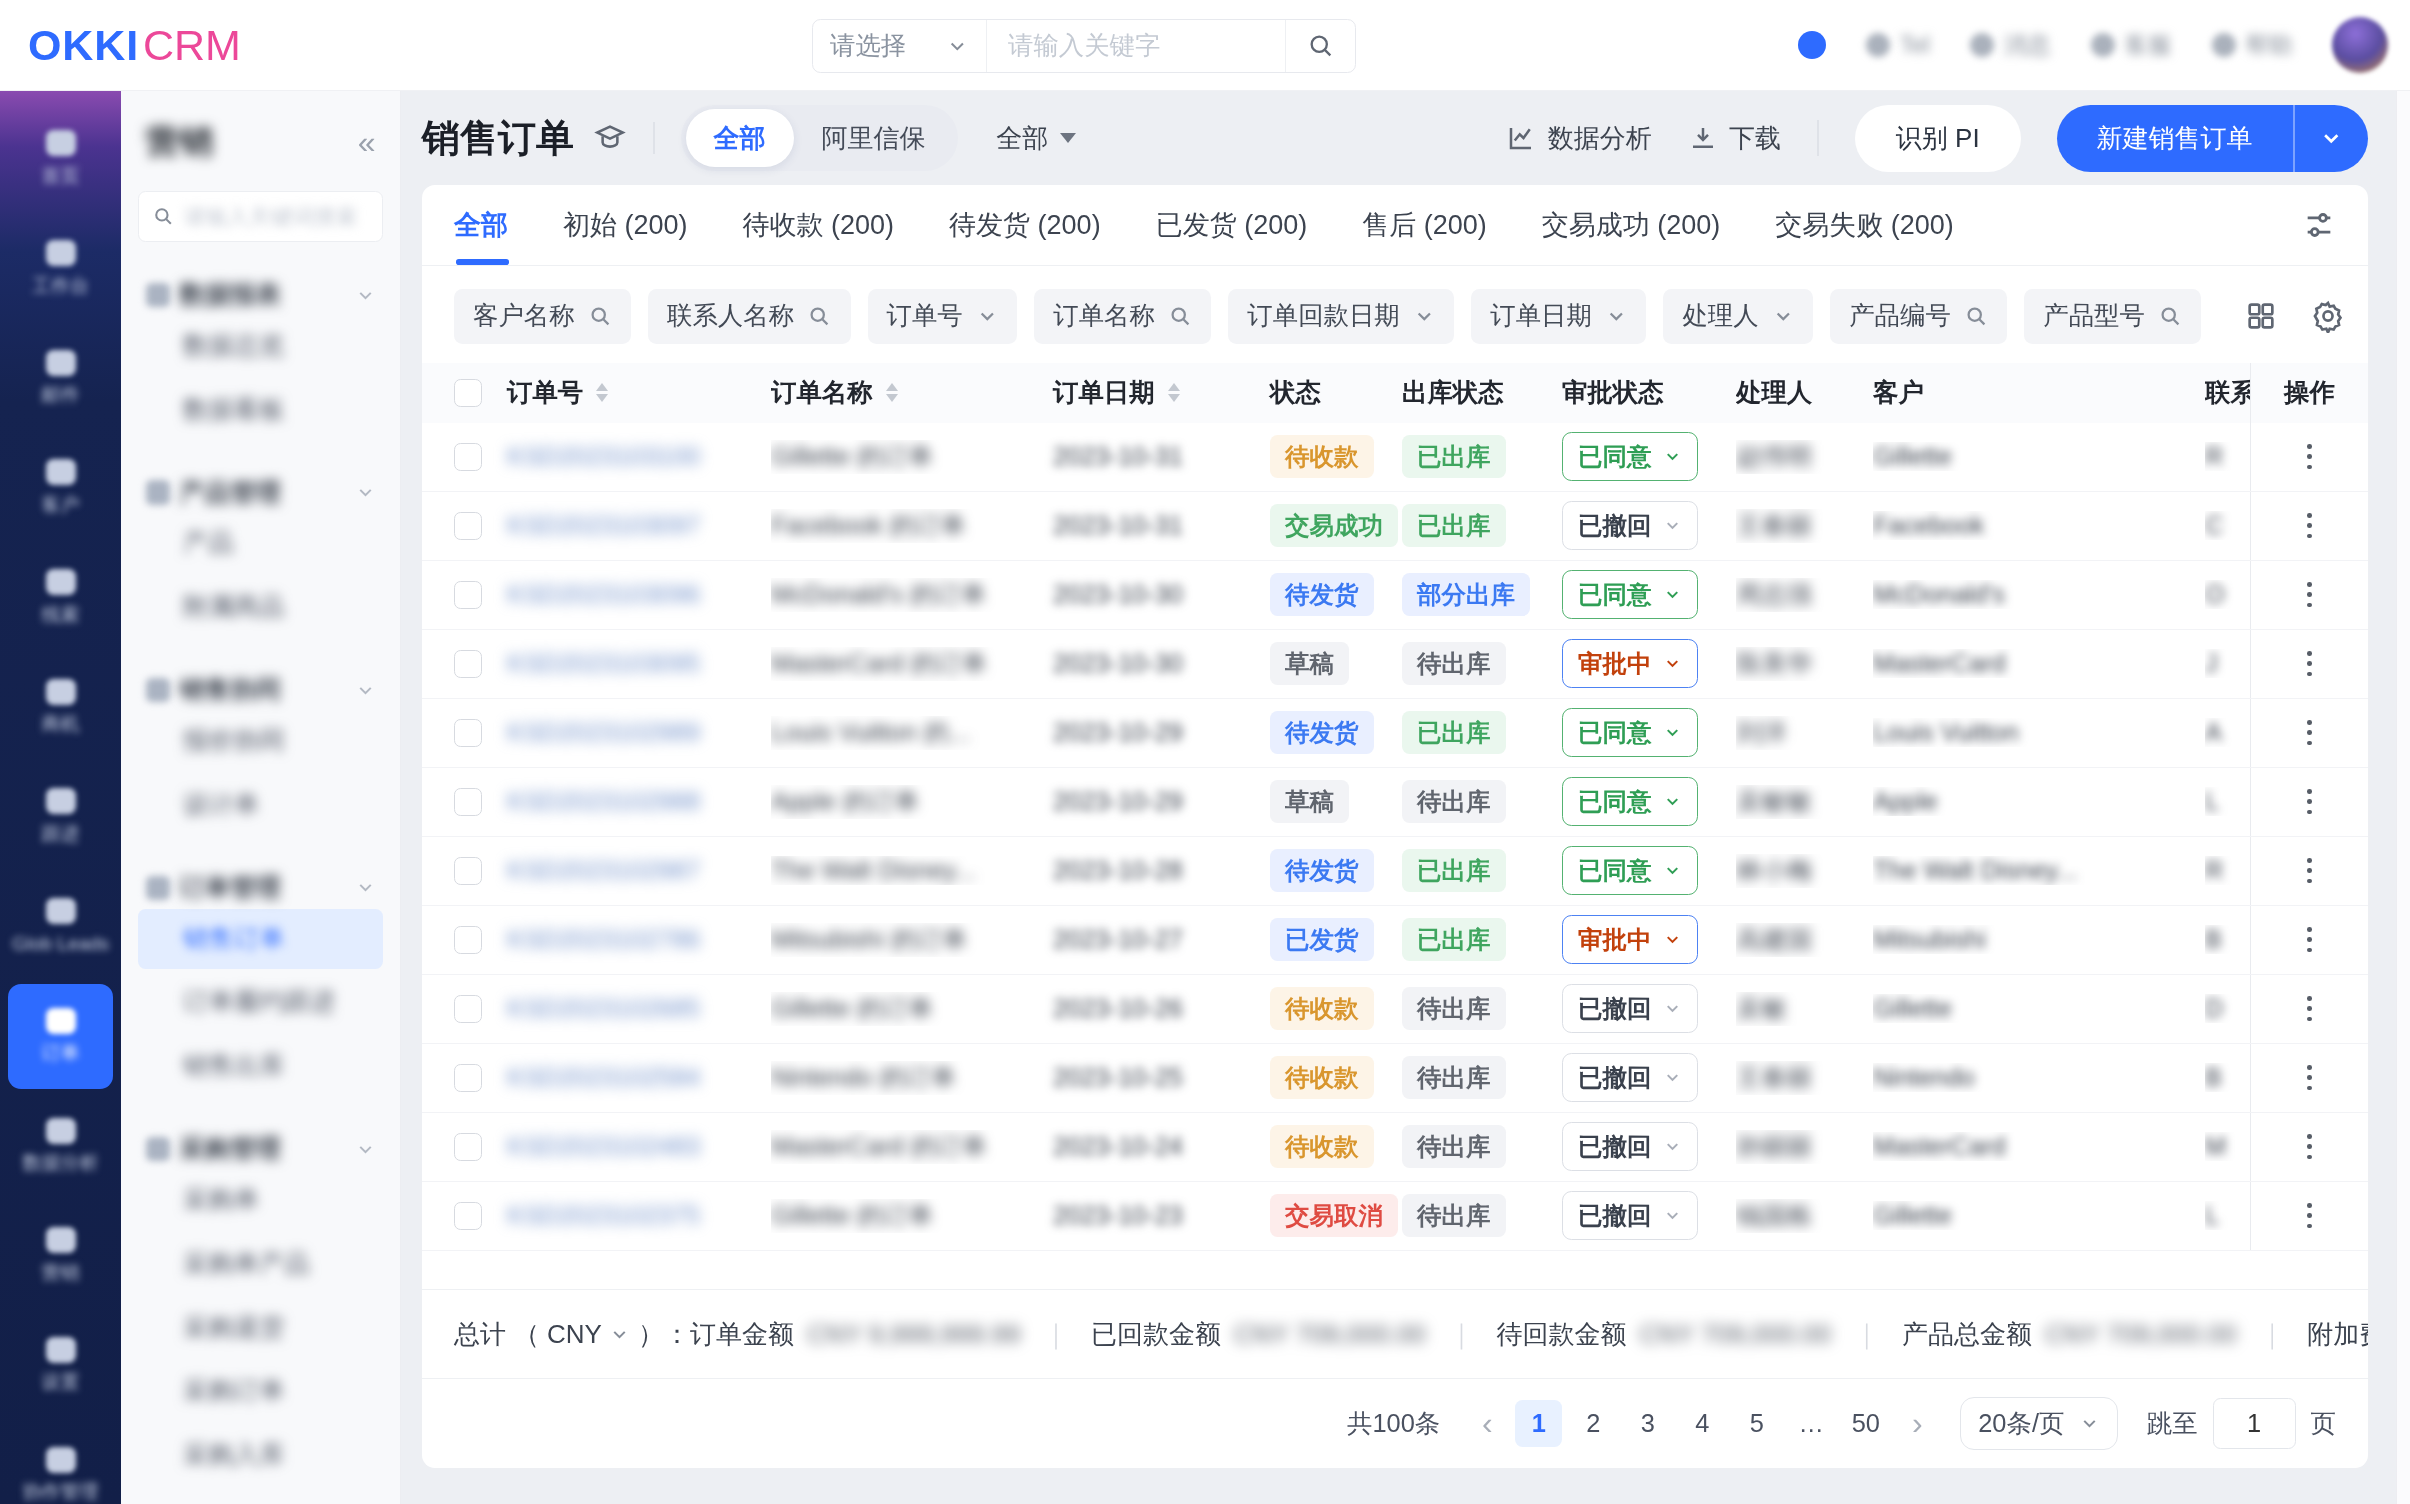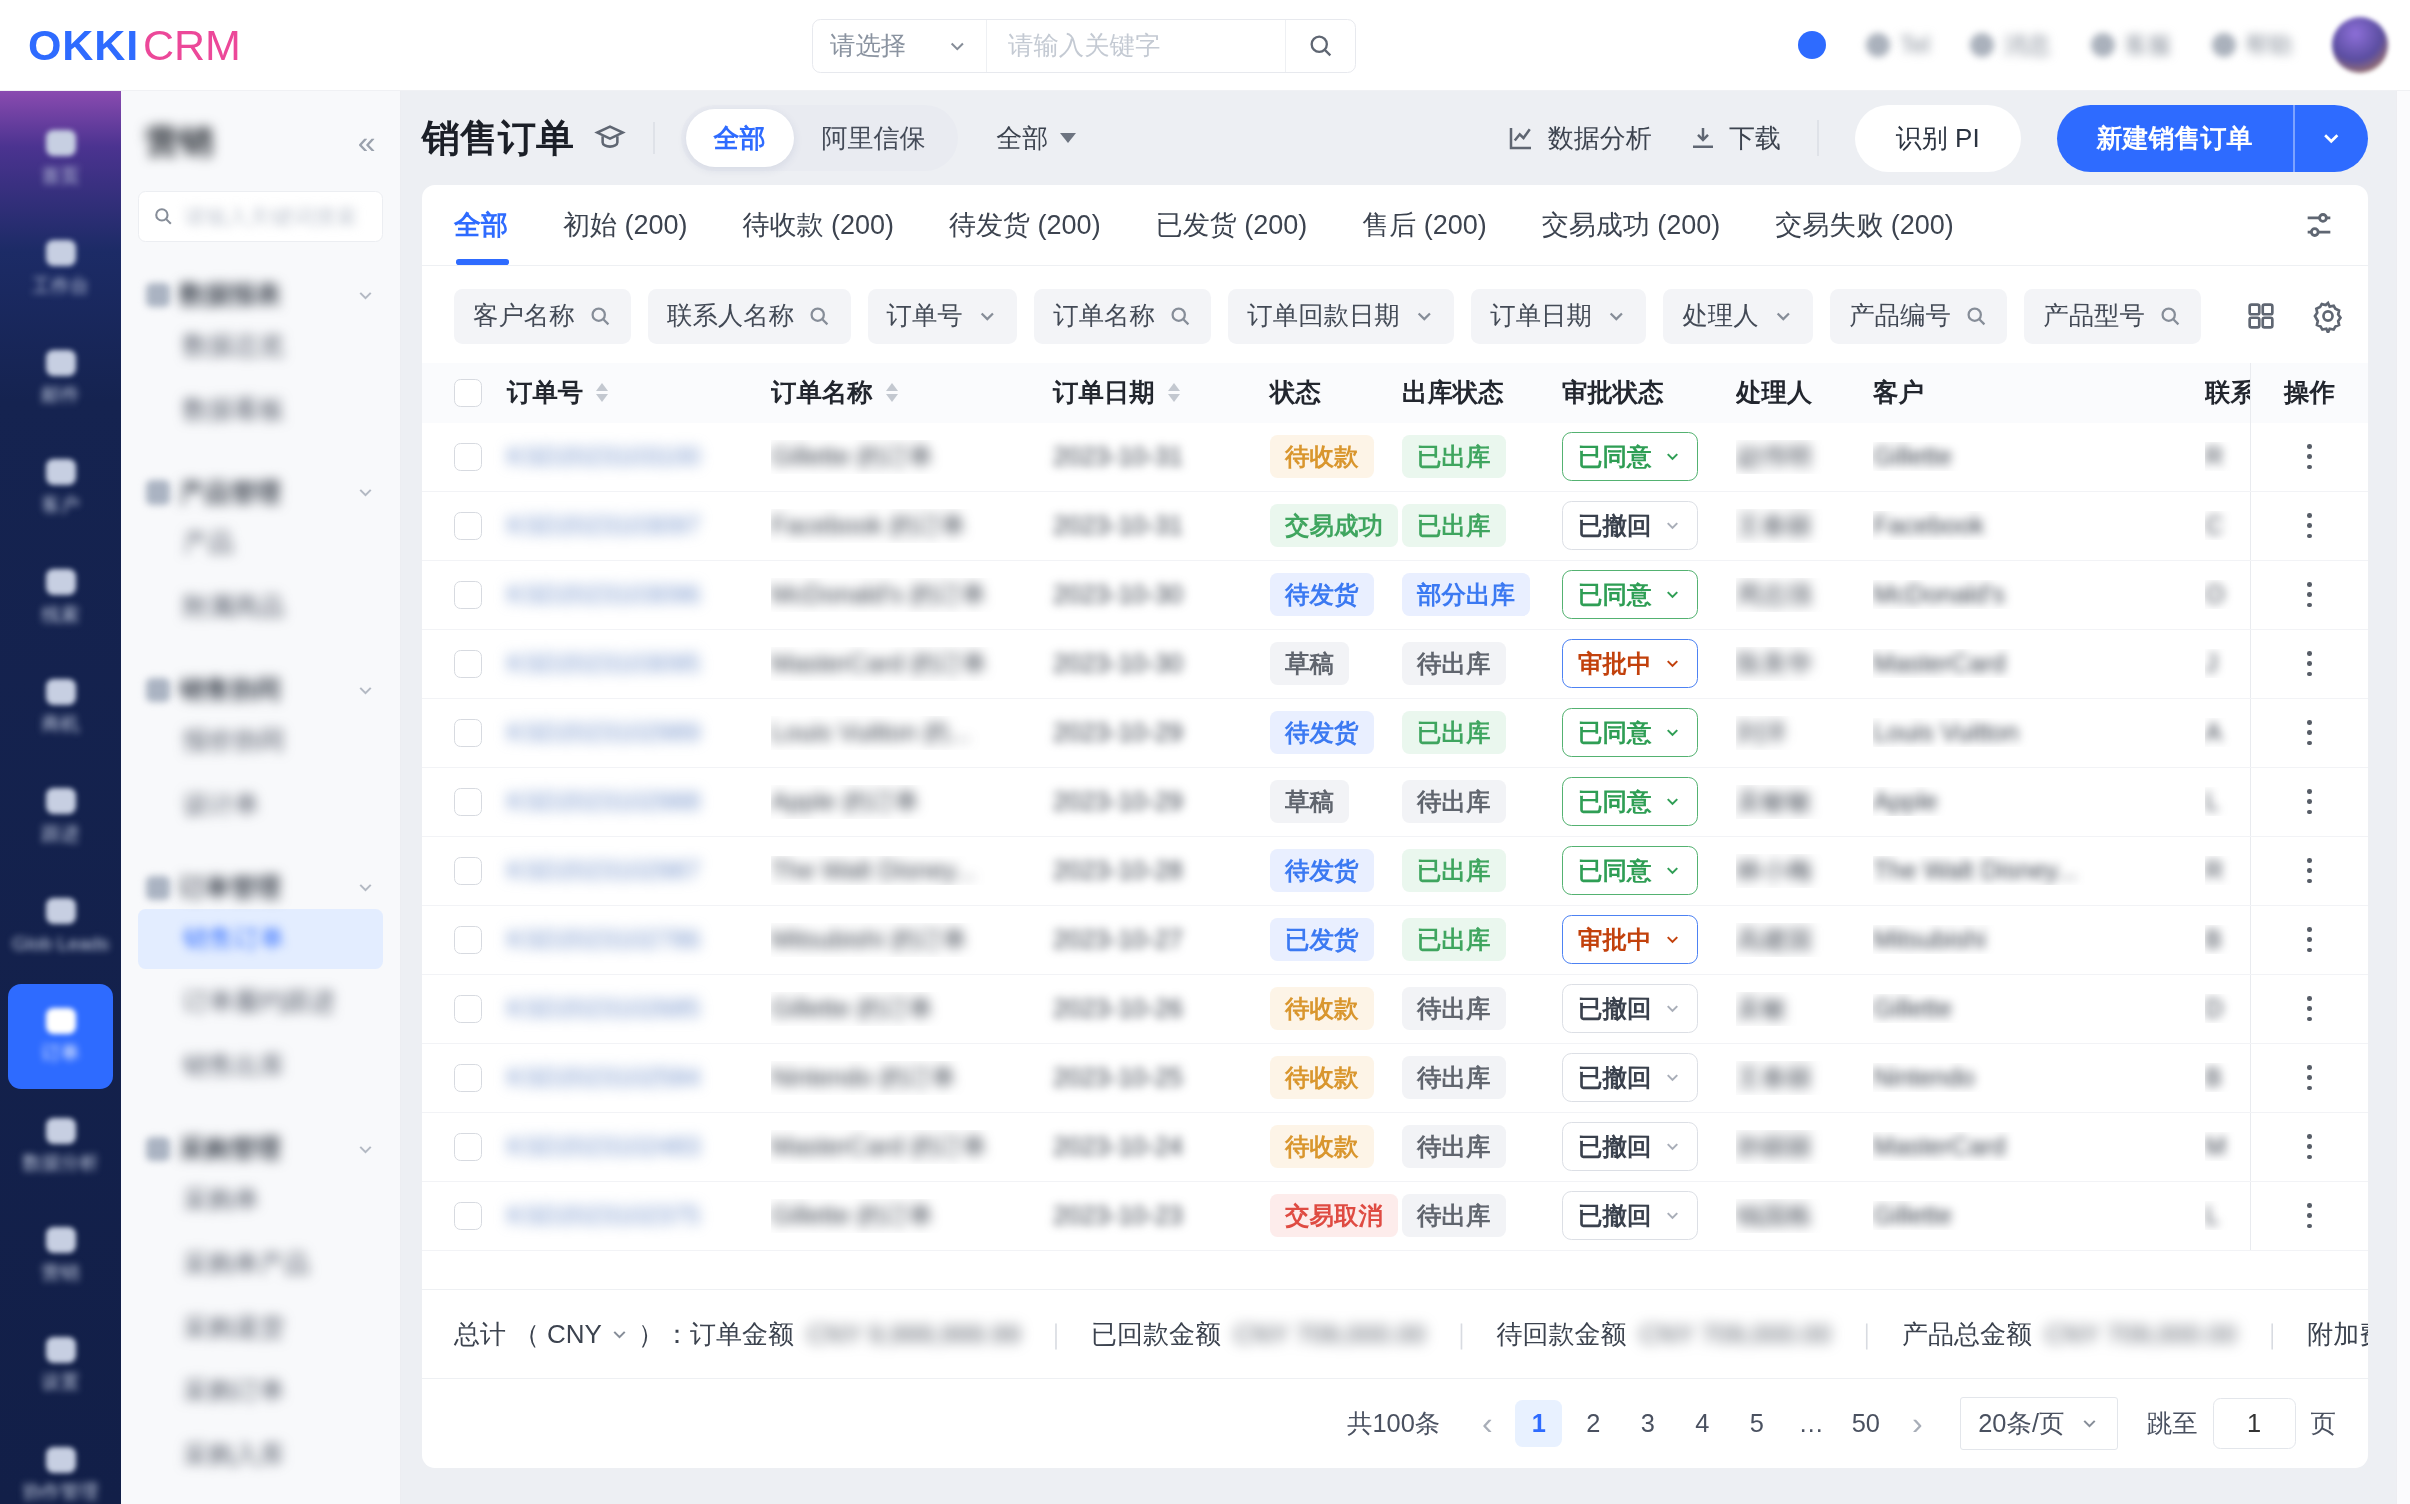--- a/index.html
+++ b/index.html
@@ -58,21 +58,21 @@
   .scope-group{background:#e9ebf1;border-radius:941px;padding:4.7px;display:flex;align-items:center}
   .scope-pill{padding:11.3px 28px;font-size:26px;border-radius:941px;color:#454c59;white-space:nowrap}
   .scope-pill.active{background:#fff;color:#2e6bff;font-weight:700;box-shadow:0 2.8px 9.4px rgba(40,60,120,.10)}
   .scope-dd{margin-left:38px;display:flex;align-items:center;gap:11.3px;font-size:26px;color:#3c434f}
   .tri-down{width:0;height:0;border-left:8.5px solid transparent;border-right:8.5px solid transparent;border-top:10.4px solid #6d7480}
   .ph-right{margin-left:auto;display:flex;align-items:center;gap:36px}
   .ph-link{display:flex;align-items:center;gap:11.3px;font-size:26px;color:#3c434f;white-space:nowrap}
   .ph-sep{width:1.9px;height:36px;background:#dfe2e8}
   .btn-ghost{background:#fff;border-radius:941px;padding:16px 41px;font-size:26px;color:#2b3340;white-space:nowrap}
   .btn-primary{background:#2e6bff;color:#fff;border-radius:941px;display:flex;align-items:stretch;overflow:hidden}
-  .bp-label{padding:16px 40px;font-size:26px;font-weight:700;white-space:nowrap}
+  .bp-label{padding:16px 40px;font-size:26px;font-weight:400;white-space:nowrap}
   .bp-sep{width:1.9px;background:rgba(255,255,255,.38)}
   .bp-caret{padding:0 24.5px;display:flex;align-items:center}
   
   .card{flex:1;margin:0 43px 36px 21px;background:#fff;border-radius:13px;display:flex;flex-direction:column;overflow:hidden}
   .tabs{height:81px;display:flex;align-items:center;padding:0 32px;border-bottom:1.9px solid #eef0f3}
   .tabs-list{display:flex;height:100%}
   .tab{margin-right:55px;font-size:27px;color:#3c434f;display:flex;align-items:center;position:relative;white-space:nowrap}
   .tab.active{color:#2e6bff;font-weight:700}
   .tab.active::after{content:"";position:absolute;left:1.9px;bottom:0;width:53px;height:5.6px;border-radius:2.8px;background:#2e6bff}
   .tabs-right{margin-left:auto}
@@ -120,21 +120,21 @@
   .summary{margin-top:auto;height:90px;border-top:0.9px solid #eef0f3;border-bottom:0.9px solid #eef0f3;display:flex;padding:0 32px;font-size:26px;color:#3c434f;overflow:hidden;white-space:nowrap}
   .sum-prefix{display:flex;align-items:center;gap:7.5px}
   .sum-item{display:flex;align-items:center}
   .sum-val{margin-left:13px;color:#555b66;filter:blur(6.6px)}
   .sum-sep{color:#d8dbe1;margin:0 22.6px}
   .pager{height:89px;display:flex;align-items:center;justify-content:flex-end;gap:7.5px;padding:0 32px;font-size:25.4px;color:#4a5160}
   .pg-total{margin-right:19px}
   .pg-btn{min-width:47px;height:47px;display:flex;align-items:center;justify-content:center;border-radius:7.5px;padding:0 7.5px}
   .pg-btn.active{background:#e8f1ff;color:#2e6bff;font-weight:700}
   .pg-arrow{color:#a8aeb8;font-size:32px;min-width:41px;height:47px;display:flex;align-items:center;justify-content:center}
-  .pg-size{border:1.9px solid #e3e6eb;border-radius:3px;height:53px;display:flex;align-items:center;gap:15px;padding:0 17px;margin-left:15px}
+  .pg-size{border:1.9px solid #e3e6eb;border-radius:14px;height:53px;display:flex;align-items:center;gap:15px;padding:0 17px;margin-left:15px}
   .pg-jump{margin-left:21px;display:flex;align-items:center;gap:15px}
   .pg-input{width:83px;height:51px;border:1.9px solid #e3e6eb;border-radius:7.5px;display:flex;align-items:center;justify-content:center;color:#333}
   
   .vscroll{position:absolute;right:0;top:0;bottom:0;width:15px;background:#fbfbfd;border-left:0.9px solid #ededf1}
   .ic{color:#5f6672}
   .ic-gray{color:#868d98}
 </style>
 </head>
 <body>
 

